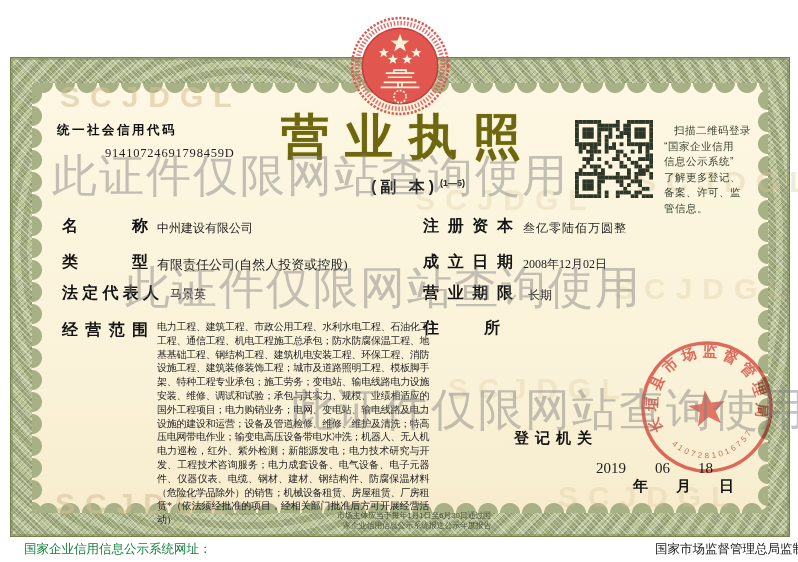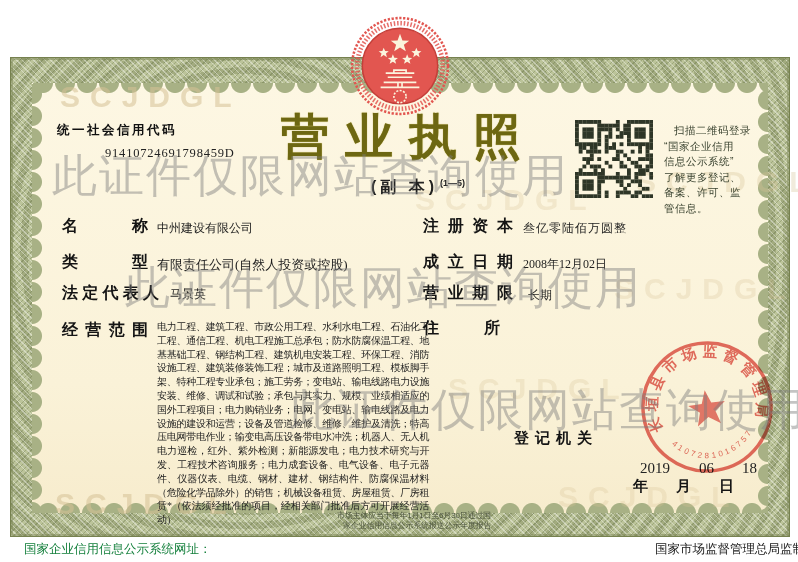--- a/index.html
+++ b/index.html
@@ -39,21 +39,21 @@
   .code-label{font-size:12.5px;font-weight:bold;letter-spacing:2.5px;color:#111;}
   .code-value{margin-top:7px;font-family:"Liberation Serif",serif;font-size:12.5px;letter-spacing:.8px;color:#222;margin-left:48px;}
   .qr{position:absolute;left:575px;top:120px;width:78px;height:78px;z-index:2;}
   .qr-caption{position:absolute;left:664px;top:123px;width:100px;z-index:2;
     font-size:10.5px;line-height:15.5px;color:#39422f;letter-spacing:.5px;}
   
   .flabel{position:absolute;display:flex;justify-content:space-between;z-index:2;
     font-size:16px;font-weight:bold;color:#141414;}
   .fvalue{position:absolute;z-index:2;font-family:"Liberation Serif",serif;font-size:12px;color:#1d1d1d;}
   .scope{width:272px;font-size:10px;letter-spacing:-0.6px;line-height:13.8px;text-align:justify;}
-  .dnum{position:absolute;z-index:2;font-family:"Liberation Serif",serif;font-size:15px;color:#222;margin-left:44px;}
+  .dnum{position:absolute;z-index:2;font-family:"Liberation Serif",serif;font-size:15px;color:#222;}
   .dchar{position:absolute;z-index:2;font-size:15px;font-weight:bold;color:#141414;}
   
   .seal{position:absolute;left:638px;top:338px;width:138px;height:138px;z-index:4;
     opacity:.82;transform:rotate(-8deg);mix-blend-mode:multiply;}
   
   .wm-diag{position:absolute;z-index:5;font-size:45px;letter-spacing:2px;font-weight:500;
     color:rgba(125,125,125,.45);white-space:nowrap;pointer-events:none;}
   .ghost{position:absolute;z-index:1;font-size:30px;font-weight:bold;letter-spacing:10px;
     color:rgba(214,193,150,.55);pointer-events:none;}
   

